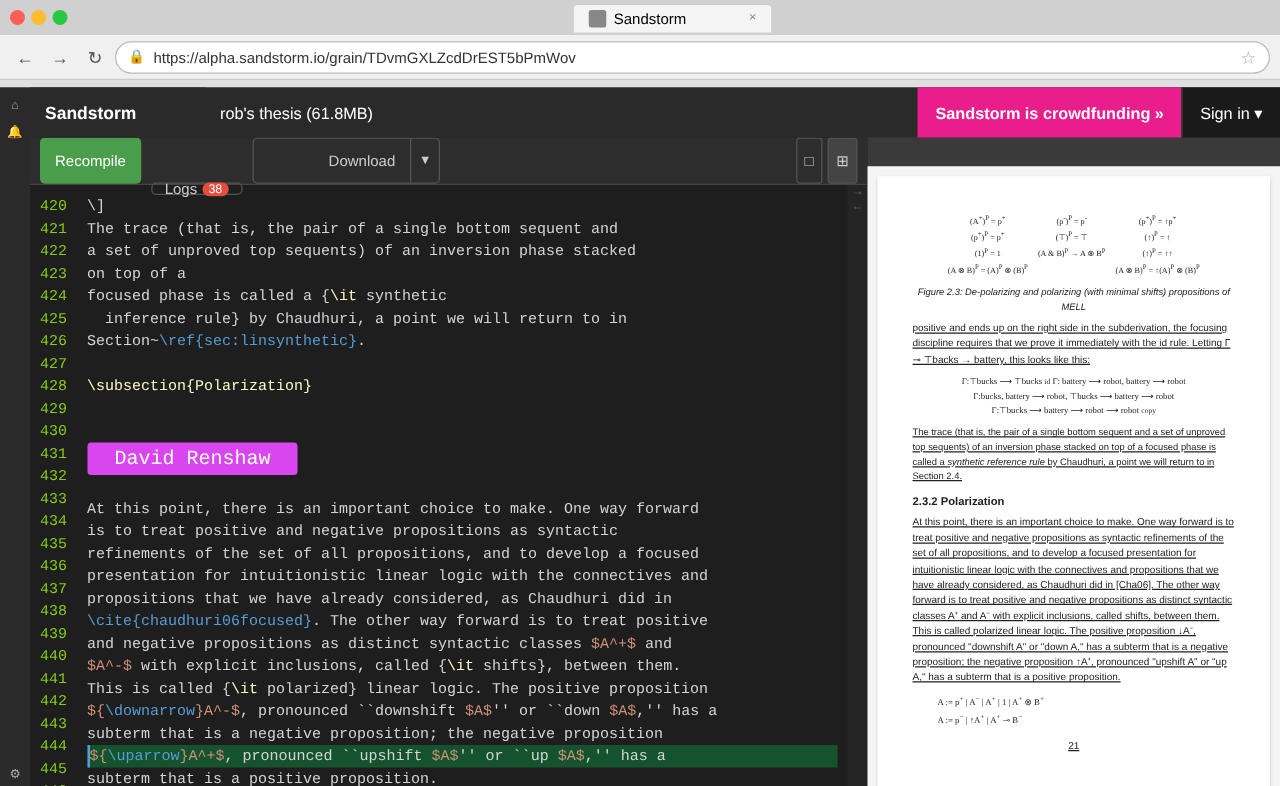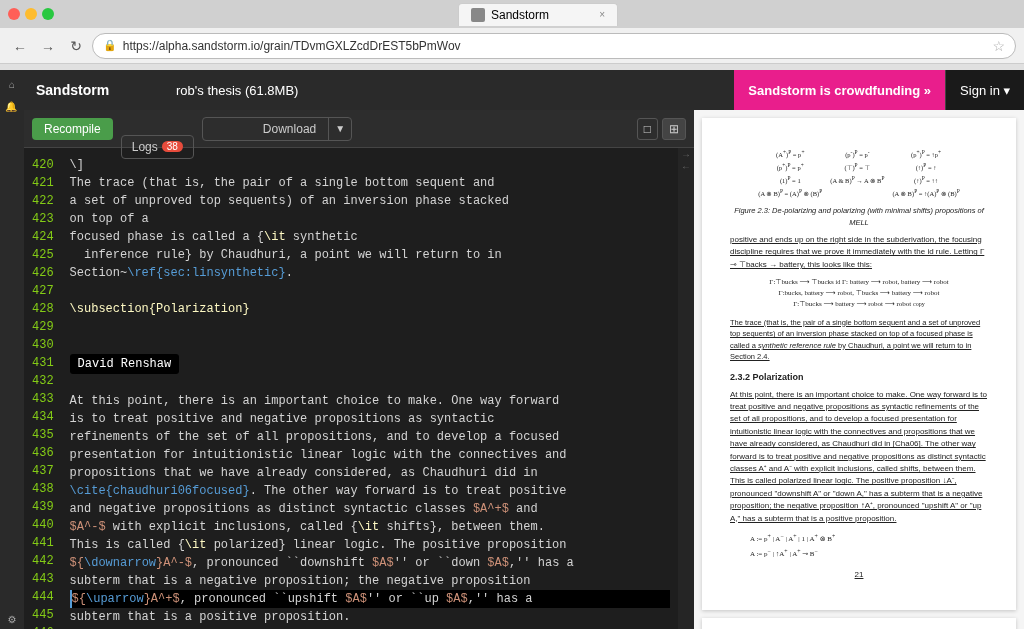--- a/index.html
+++ b/index.html
@@ -165,21 +165,20 @@
       width: 670px;
       background: #1e1e1e;
       display: flex;
       flex-direction: column;
       overflow: hidden;
     }
     .editor-toolbar {
       background: #2d2d2d;
       height: 38px;
       display: flex;
-      align-items: center;
       padding: 0 8px;
       gap: 8px;
       border-bottom: 1px solid #444;
     }
     .toolbar-btn {
       background: #4a9d4a;
       color: white;
       border: none;
       border-radius: 4px;
       padding: 4px 12px;
@@ -269,29 +268,29 @@
       white-space: pre;
     }
     .code-content {
       flex: 1;
       padding: 8px 8px;
       overflow: hidden;
       line-height: 1.5;
       white-space: pre;
     }
     .code-line { line-height: 1.5; min-height: 18px; }
-    .code-line.current-line { background: #000000; border-left: 2px solid #569cd6; }
+    .code-line.current-line { background: #14532d; border-left: 2px solid #569cd6; }
     .keyword { color: #569cd6; }
     .string { color: #ce9178; }
     .cmd { color: #fef9c3; }
     .author-badge {
-      background: #000000;
-      color: white;
-      font-size: 12px;
-      padding: 1px 8px;
+      background: #d946ef;
+      color: white;
+      font-size: 16px;
+      padding: 1px 22px;
       border-radius: 3px;
       display: inline-block;
     }
 
     
     .scroll-indicator {
       width: 16px;
       background: #252525;
       display: flex;
       flex-direction: column;
@@ -306,20 +305,21 @@
       line-height: 1;
     }
 
     
     .preview-pane {
       flex: 1;
       background: #f5f5f5;
       overflow: hidden;
       display: flex;
       flex-direction: column;
+      margin-top: 23px;
     }
     .preview-scroll {
       flex: 1;
       overflow: hidden;
       padding: 8px;
     }
     .preview-page {
       background: white;
       padding: 24px 28px;
       margin: 0 auto;

